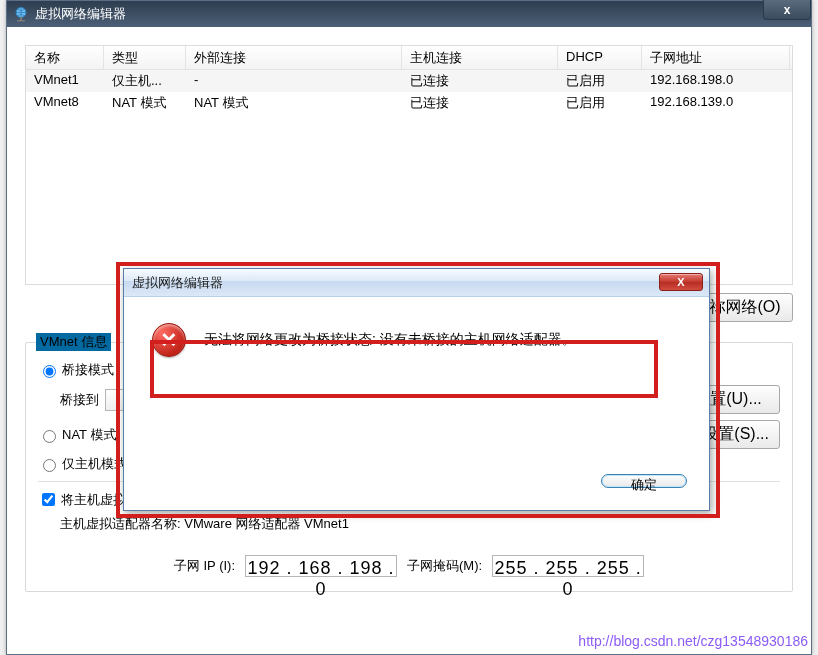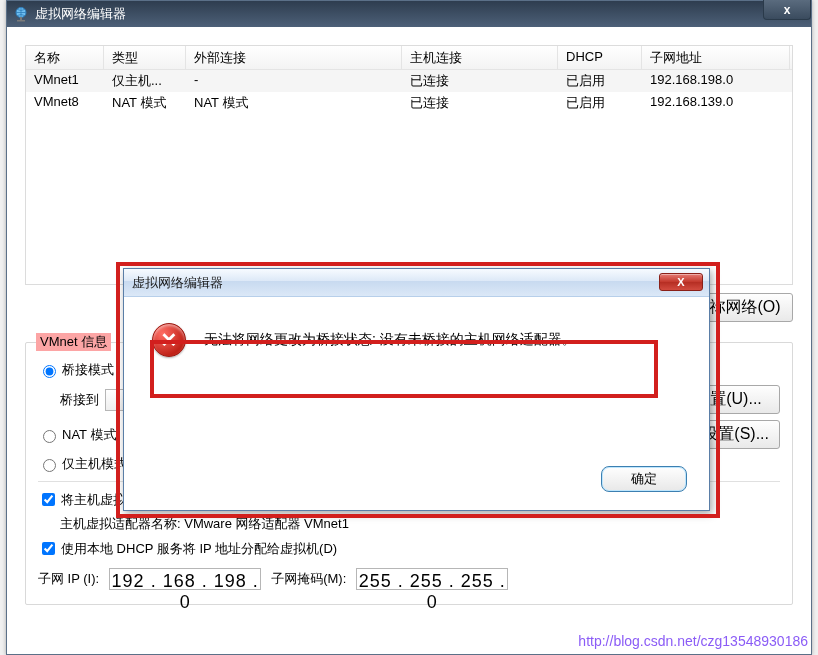--- a/index.html
+++ b/index.html
@@ -104,21 +104,21 @@
   .group-box {
     border: 1px solid #d9d9d9;
     border-radius: 2px;
     margin-top: 20px;
     padding: 12px 12px 14px 12px;
     position: relative;
   }
   .group-title {
     position: absolute;
     top: -10px; left: 10px;
-    background: #fca5a5;
+    background: #0369a1;
     padding: 0 4px;
     font-size: 13px;
   }
   .radio-row, .check-row {
     display: flex;
     align-items: center;
     margin: 6px 0;
   }
   .radio-row input[type=radio],
   .check-row input[type=checkbox] { margin-right: 6px; }
@@ -132,21 +132,22 @@
   .indent .btn, .dhcp-side .btn { min-width: 104px; }
   .sep { border-top: 1px solid #e0e0e0; margin: 8px 0; }
   .dhcp-side {
     float: right;
     margin-top: -30px;
   }
   .subnet-row {
     display: flex;
     align-items: center;
     gap: 10px;
-    margin-top: 10px;
+    margin-top: 22px;
+    justify-content: center;
   }
   .ip-input {
     width: 152px;
     height: 22px;
     border: 1px solid #b6b6b6;
     background: #fff;
     text-align: center;
     font-size: 18px;
     letter-spacing: 1px;
     padding-top: 2px;
@@ -208,21 +209,21 @@
     line-height: 1;
   }
   .msg-text { font-size: 14px; }
   .ok-row {
     position: absolute;
     right: 22px;
     bottom: 18px;
   }
   .ok-btn {
     width: 86px;
-    height: 26px;
+    height: 14px;
     background: linear-gradient(#fefefe,#e8e8e8);
     border: 1px solid #3c7fb1;
     border-radius: 8px;
     box-shadow: inset 0 0 0 1px #bee6fd;
     font-size: 13px;
   }
   
   .red-box {
     position: absolute;
     border: 4px solid #d21f1d;
@@ -329,24 +330,20 @@
       <div class="sep"></div>
 
       <div class="check-row">
         <input type="checkbox" checked="" style="">
         <span>将主机虚拟适配器连接到此网络(V)</span>
       </div>
       <div class="indent">
         <span>主机虚拟适配器名称: VMware 网络适配器 VMnet1</span>
       </div>
 
-      <div class="check-row">
-        <input type="checkbox" checked="" style="">
-        <span>使用本地 DHCP 服务将 IP 地址分配给虚拟机(D)</span>
-      </div>
 
       <div class="subnet-row">
         <span>子网 IP (I):</span>
         <div class="ip-input">192 . 168 . 198 .  0</div>
         <span>子网掩码(M):</span>
         <div class="ip-input">255 . 255 . 255 .  0</div>
       </div>
     </div>
 
   </div>

